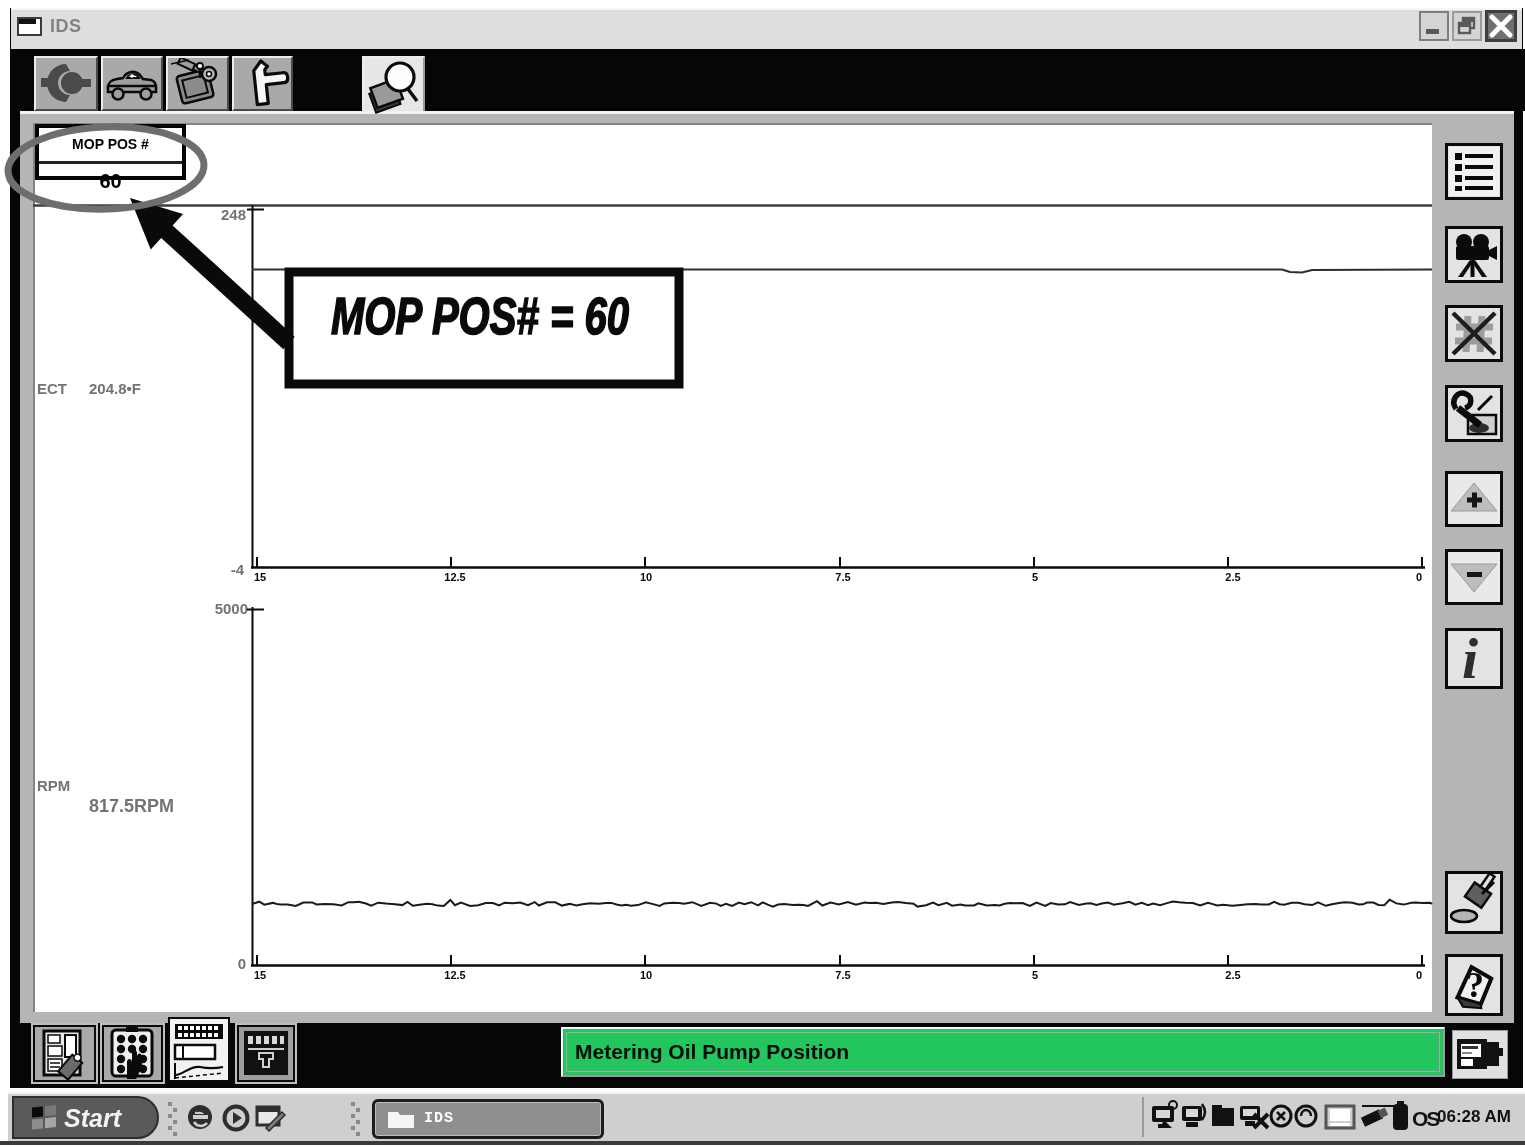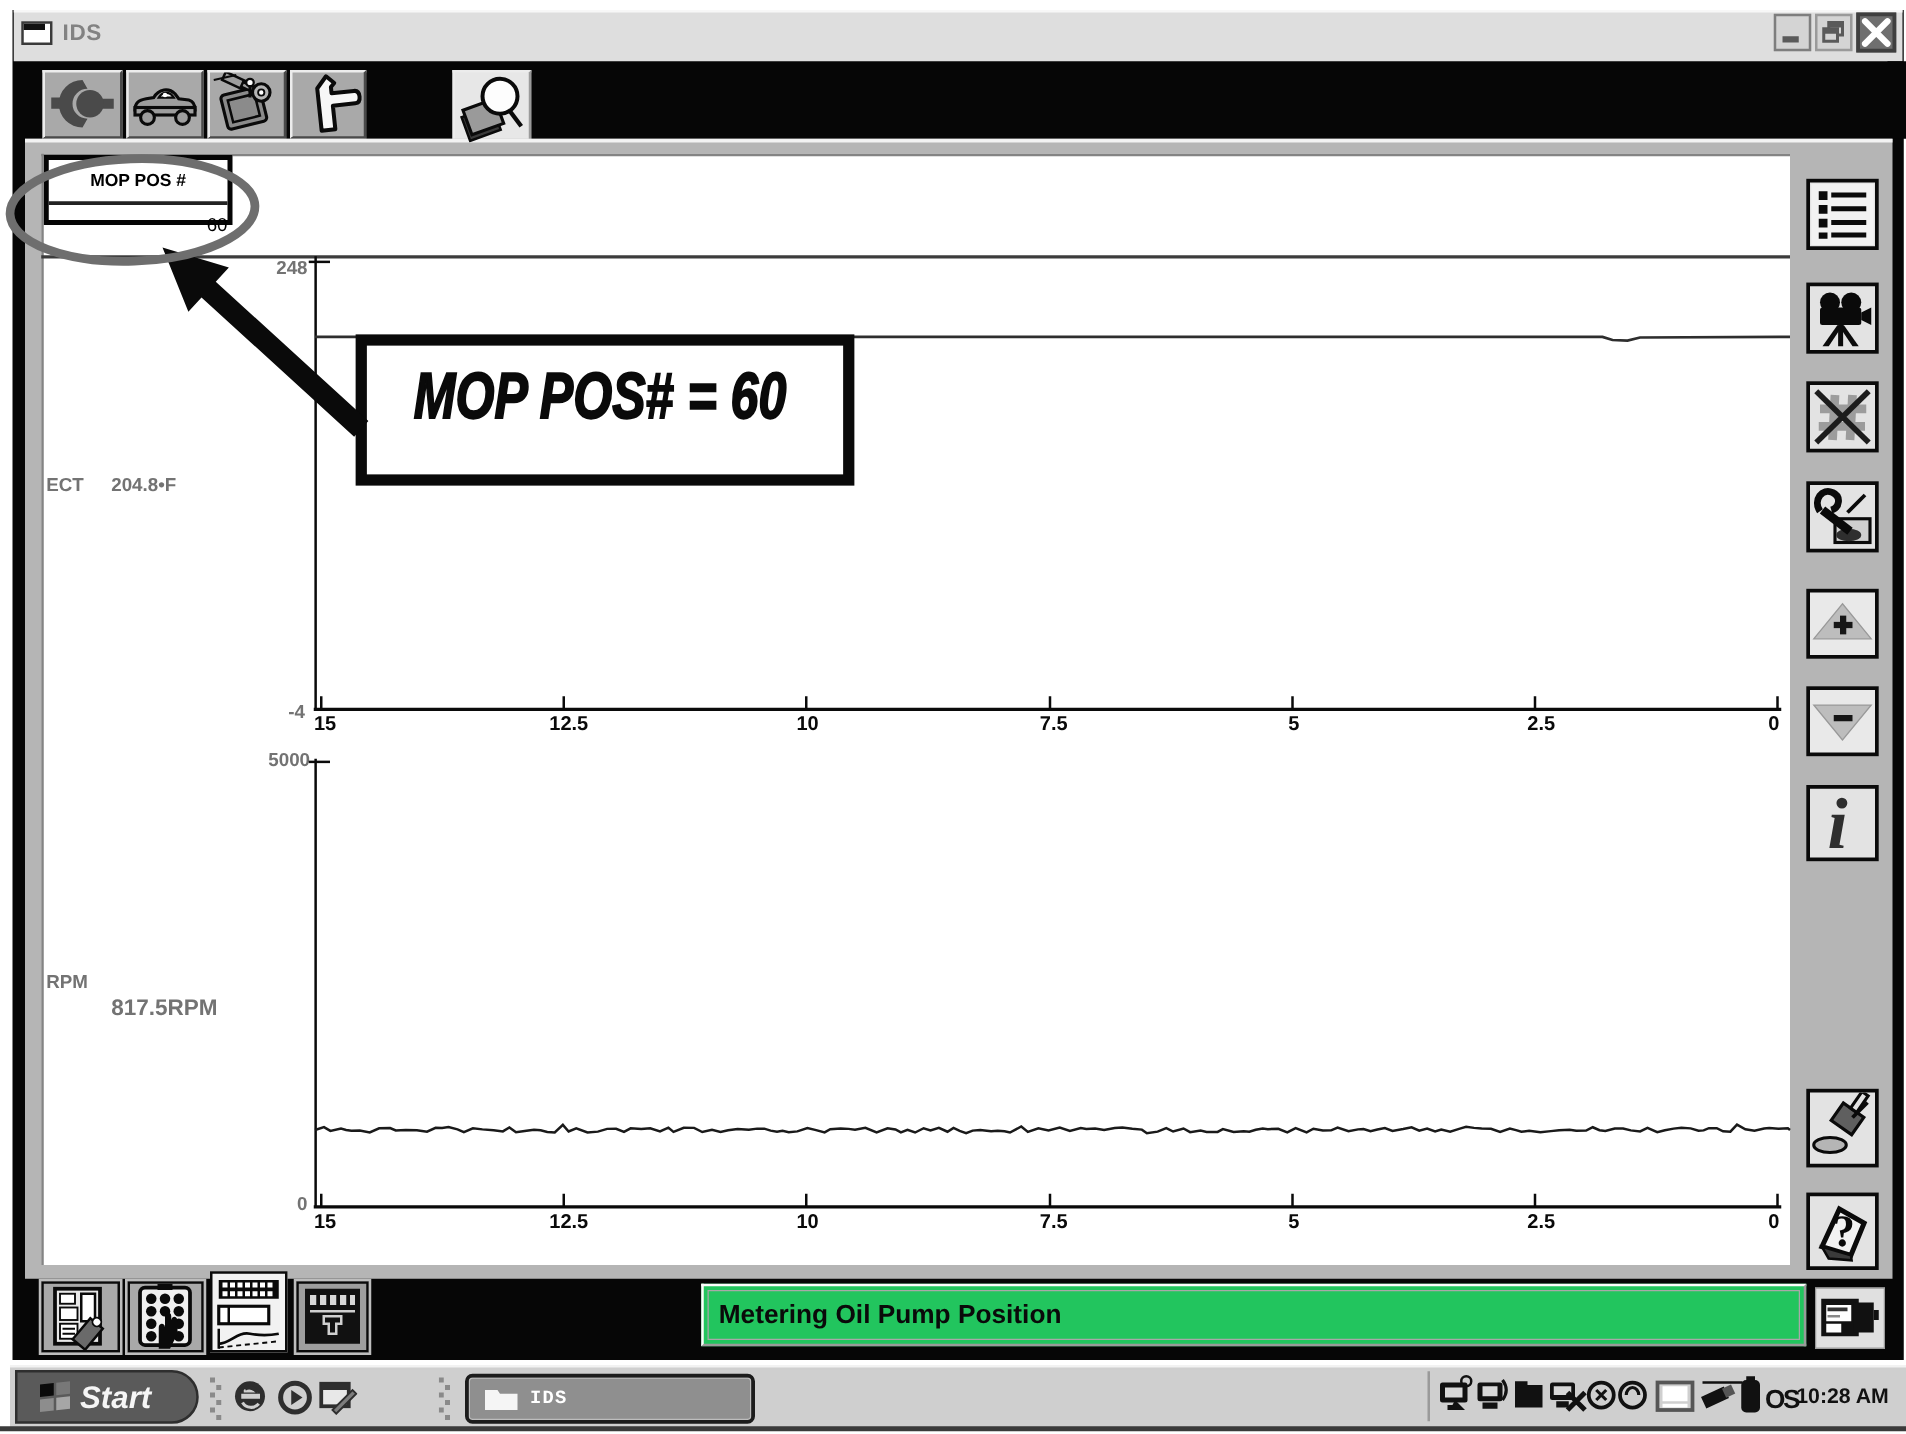--- a/index.html
+++ b/index.html
@@ -1,21 +1,21 @@
 <!DOCTYPE html>
 <html><head><meta charset="utf-8">
 <style>
 html,body{margin:0;padding:0}
 body{width:1525px;height:1147px;background:#fff;font-family:"Liberation Sans",sans-serif;position:relative;overflow:hidden}
 .abs{position:absolute}
 .sb{position:absolute;width:58px;height:57px;background:#e3e3e3;border:3px solid #0a0a0a;box-sizing:border-box;left:1445px}
 .tab{position:absolute;top:56px;height:55px;background:#a9a9a9;box-sizing:border-box;border-top:2px solid #ececec;border-left:2px solid #ececec;border-right:2px solid #4a4a4a;border-bottom:2px solid #4a4a4a}
 .bb{position:absolute;top:1025px;height:57px;background:#a9a9a9;box-sizing:border-box;border:2px solid #0a0a0a;outline:2px solid #bdbdbd}
 .lbl{position:absolute;font-weight:bold;color:#737373}
-.xt{position:absolute;font-weight:bold;font-size:16px;color:#0a0a0a;transform:translateX(-50%)}
+.xt{position:absolute;font-weight:bold;font-size:11px;color:#0a0a0a;transform:translateX(-50%)}
 </style></head>
 <body>
 
 <div class="abs" style="left:10px;top:8px;width:1513px;height:1080px;background:#060606"></div>
 
 <div class="abs" style="left:11px;top:8px;width:1511px;height:41px;background:#dedede;border-top:2px solid #f7f7f7;box-sizing:border-box"></div>
 <div class="abs" style="left:17px;top:17px;width:21px;height:15px;background:#fff;border:2px solid #3a3a3a"></div>
 <div class="abs" style="left:19px;top:19px;width:17px;height:5px;background:#111"></div>
 <div class="lbl" style="left:50px;top:16px;font-size:18px;color:#828282;letter-spacing:0.5px">IDS</div>
 
@@ -39,21 +39,21 @@
 <div class="tab" style="left:166px;width:63px" id="t3"></div>
 <div class="tab" style="left:232px;width:61px" id="t4"></div>
 <div class="tab" style="left:362px;width:63px;height:62px;background:#e7e7e7;border-right-color:#9a9a9a;border-bottom:0" id="t5"></div>
 
 <div class="abs" style="left:20px;top:111px;width:1494px;height:912px;background:#b5b5b5;border-top:3px solid #f2f2f2;box-sizing:border-box"></div>
 
 <div class="abs" style="left:33px;top:123px;width:1399px;height:889px;background:#fff;border-left:2px solid #848484;border-top:2px solid #848484;box-sizing:border-box"></div>
 
 <div class="abs" style="left:35px;top:124px;width:151px;height:56px;background:#fff;border:4px solid #050505;box-sizing:border-box">
   <div style="height:33px;border-bottom:3px solid #222;text-align:center;font-weight:bold;font-size:14px;line-height:32px">MOP POS #</div>
-  <div style="text-align:right;font-weight:normal;font-size:15px;line-height:34px">60</div>
+  <div style="text-align:center;font-weight:bold;font-size:20px;line-height:34px">60</div>
 </div>
 
 <div class="lbl" style="left:204px;top:206px;width:42px;text-align:right;font-size:15px">248</div>
 <div class="lbl" style="left:204px;top:561px;width:40px;text-align:right;font-size:15px">-4</div>
 <div class="lbl" style="left:202px;top:600px;width:46px;text-align:right;font-size:15px">5000</div>
 <div class="lbl" style="left:204px;top:955px;width:42px;text-align:right;font-size:15px">0</div>
 <div class="lbl" style="left:37px;top:380px;font-size:15px">ECT</div>
 <div class="lbl" style="left:89px;top:380px;font-size:15px">204.8•F</div>
 <div class="lbl" style="left:37px;top:777px;font-size:15px">RPM</div>
 <div class="lbl" style="left:89px;top:796px;font-size:18px">817.5RPM</div>
@@ -380,21 +380,21 @@
   <g transform="rotate(-25 222 20)">
         <rect x="212" y="15" width="20" height="10" fill="#111"></rect>
         <rect x="230" y="16" width="8" height="8" fill="#555"></rect>
       </g>
       <line x1="212" y1="8" x2="244" y2="8" stroke="#111" stroke-width="2"></line>
   <rect x="243" y="6" width="15" height="26" rx="4"></rect>
       <rect x="247" y="3" width="7" height="4"></rect>
  </g>
  <text x="262" y="28" font-size="21" font-weight="bold" font-family="Liberation Sans,sans-serif" fill="#111" letter-spacing="-2">OS</text>
 </svg>
-<div class="abs" style="left:1437px;top:1107px;font-weight:bold;font-size:17px;color:#111">10:28 AM</div>
+<div class="abs" style="left:1437px;top:1107px;font-weight:bold;font-size:17px;color:#111">06:28 AM</div>
 
 <svg class="abs" style="left:40px;top:62px" width="52" height="42" viewBox="0 0 52 42">
     <g fill="#4a4a4a">
       <rect x="1" y="16" width="13" height="9"></rect>
       <rect x="40" y="17" width="11" height="8"></rect>
       <path d="M26 2 A19 19 0 0 0 26 40 L30 33 A12 12 0 0 1 30 9 Z"></path>
       <circle cx="32" cy="21" r="11"></circle>
     </g>
   </svg>
 <svg class="abs" style="left:105px;top:66px" width="54" height="36" viewBox="0 0 54 36">

